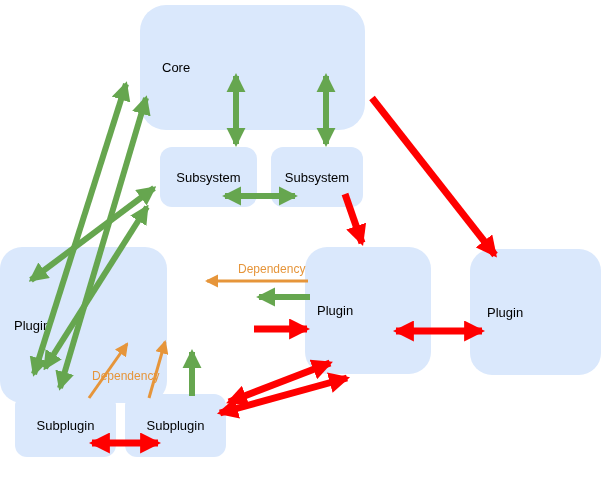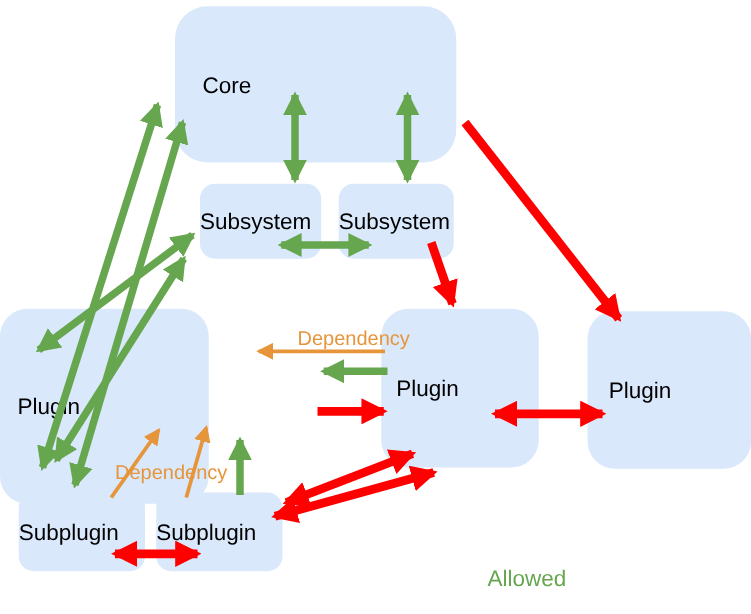--- a/index.html
+++ b/index.html
@@ -10,33 +10,33 @@
     background: #ffffff;
     overflow: hidden;
     font-family: "Liberation Sans", sans-serif;
   }
   .node {
     position: absolute;
     box-sizing: border-box;
     display: flex;
     align-items: center;
     color: #000000;
-    font-size: 18px;
+    font-size: 13px;
     line-height: 1;
   }
-  .node.center { }
+  .node.center { justify-content: center; }
   .arrows {
     position: absolute;
     left: 0; top: 0;
     width: 601px; height: 491px;
     pointer-events: none;
   }
   .edge-label {
     position: absolute;
-    font-size: 16px;
+    font-size: 12px;
     line-height: 1.1;
     white-space: nowrap;
   }
   .legend-item {
     position: absolute;
     font-size: 18px;
     line-height: 1.1;
     white-space: nowrap;
   }
 </style>
@@ -115,15 +115,14 @@
     <g fill="none" stroke-width="3" stroke="#e6953a">
       <line x1="308" y1="281" x2="207" y2="281" marker-end="url(#head-dependency)"></line>
       <line x1="89" y1="398" x2="127" y2="344" marker-end="url(#head-dependency)"></line>
       <line x1="149" y1="398" x2="165" y2="342" marker-end="url(#head-dependency)"></line>
     </g>
   </svg>
 
   <div class="edge-label" style="left: 238px; top: 263px; color: rgb(230, 149, 58);">Dependency</div>
   <div class="edge-label" style="left: 92px; top: 370px; color: rgb(230, 149, 58);">Dependency</div>
 
-  <div class="legend-item" style="left: 390px; top: 454px; color: rgb(102, 166, 79);">Allowed</div>
 
 </div>
 
 </body></html>

